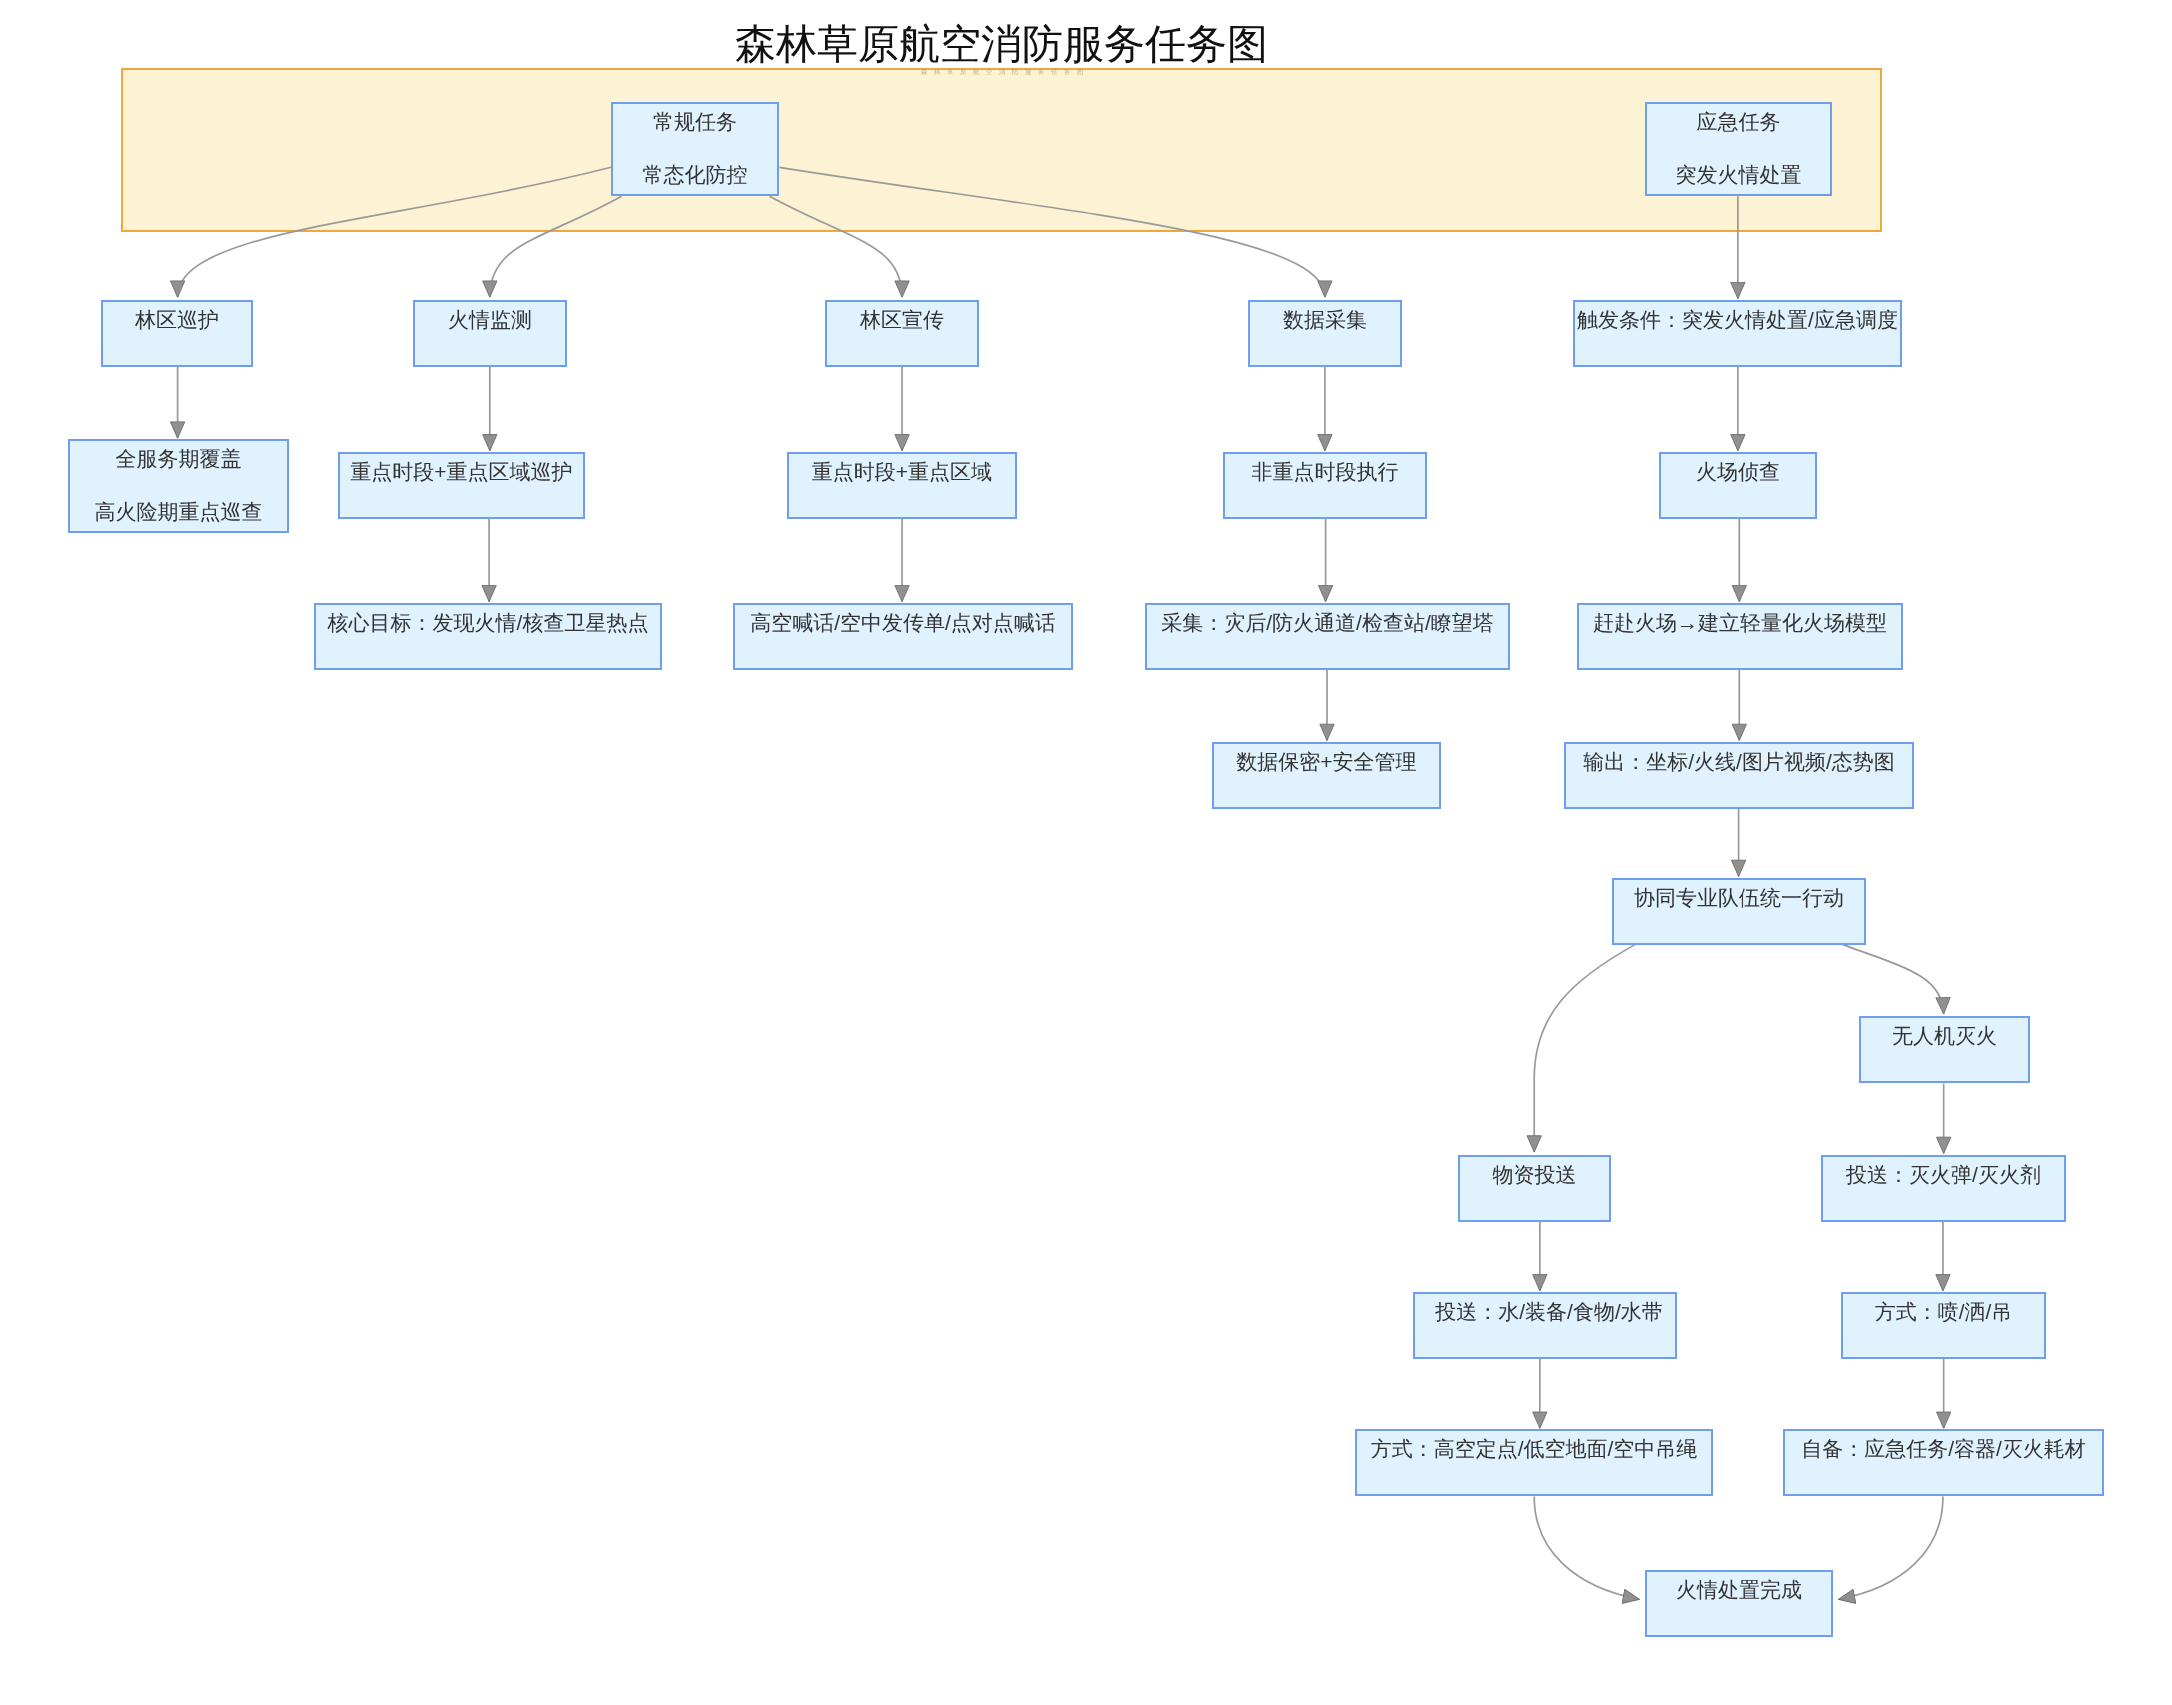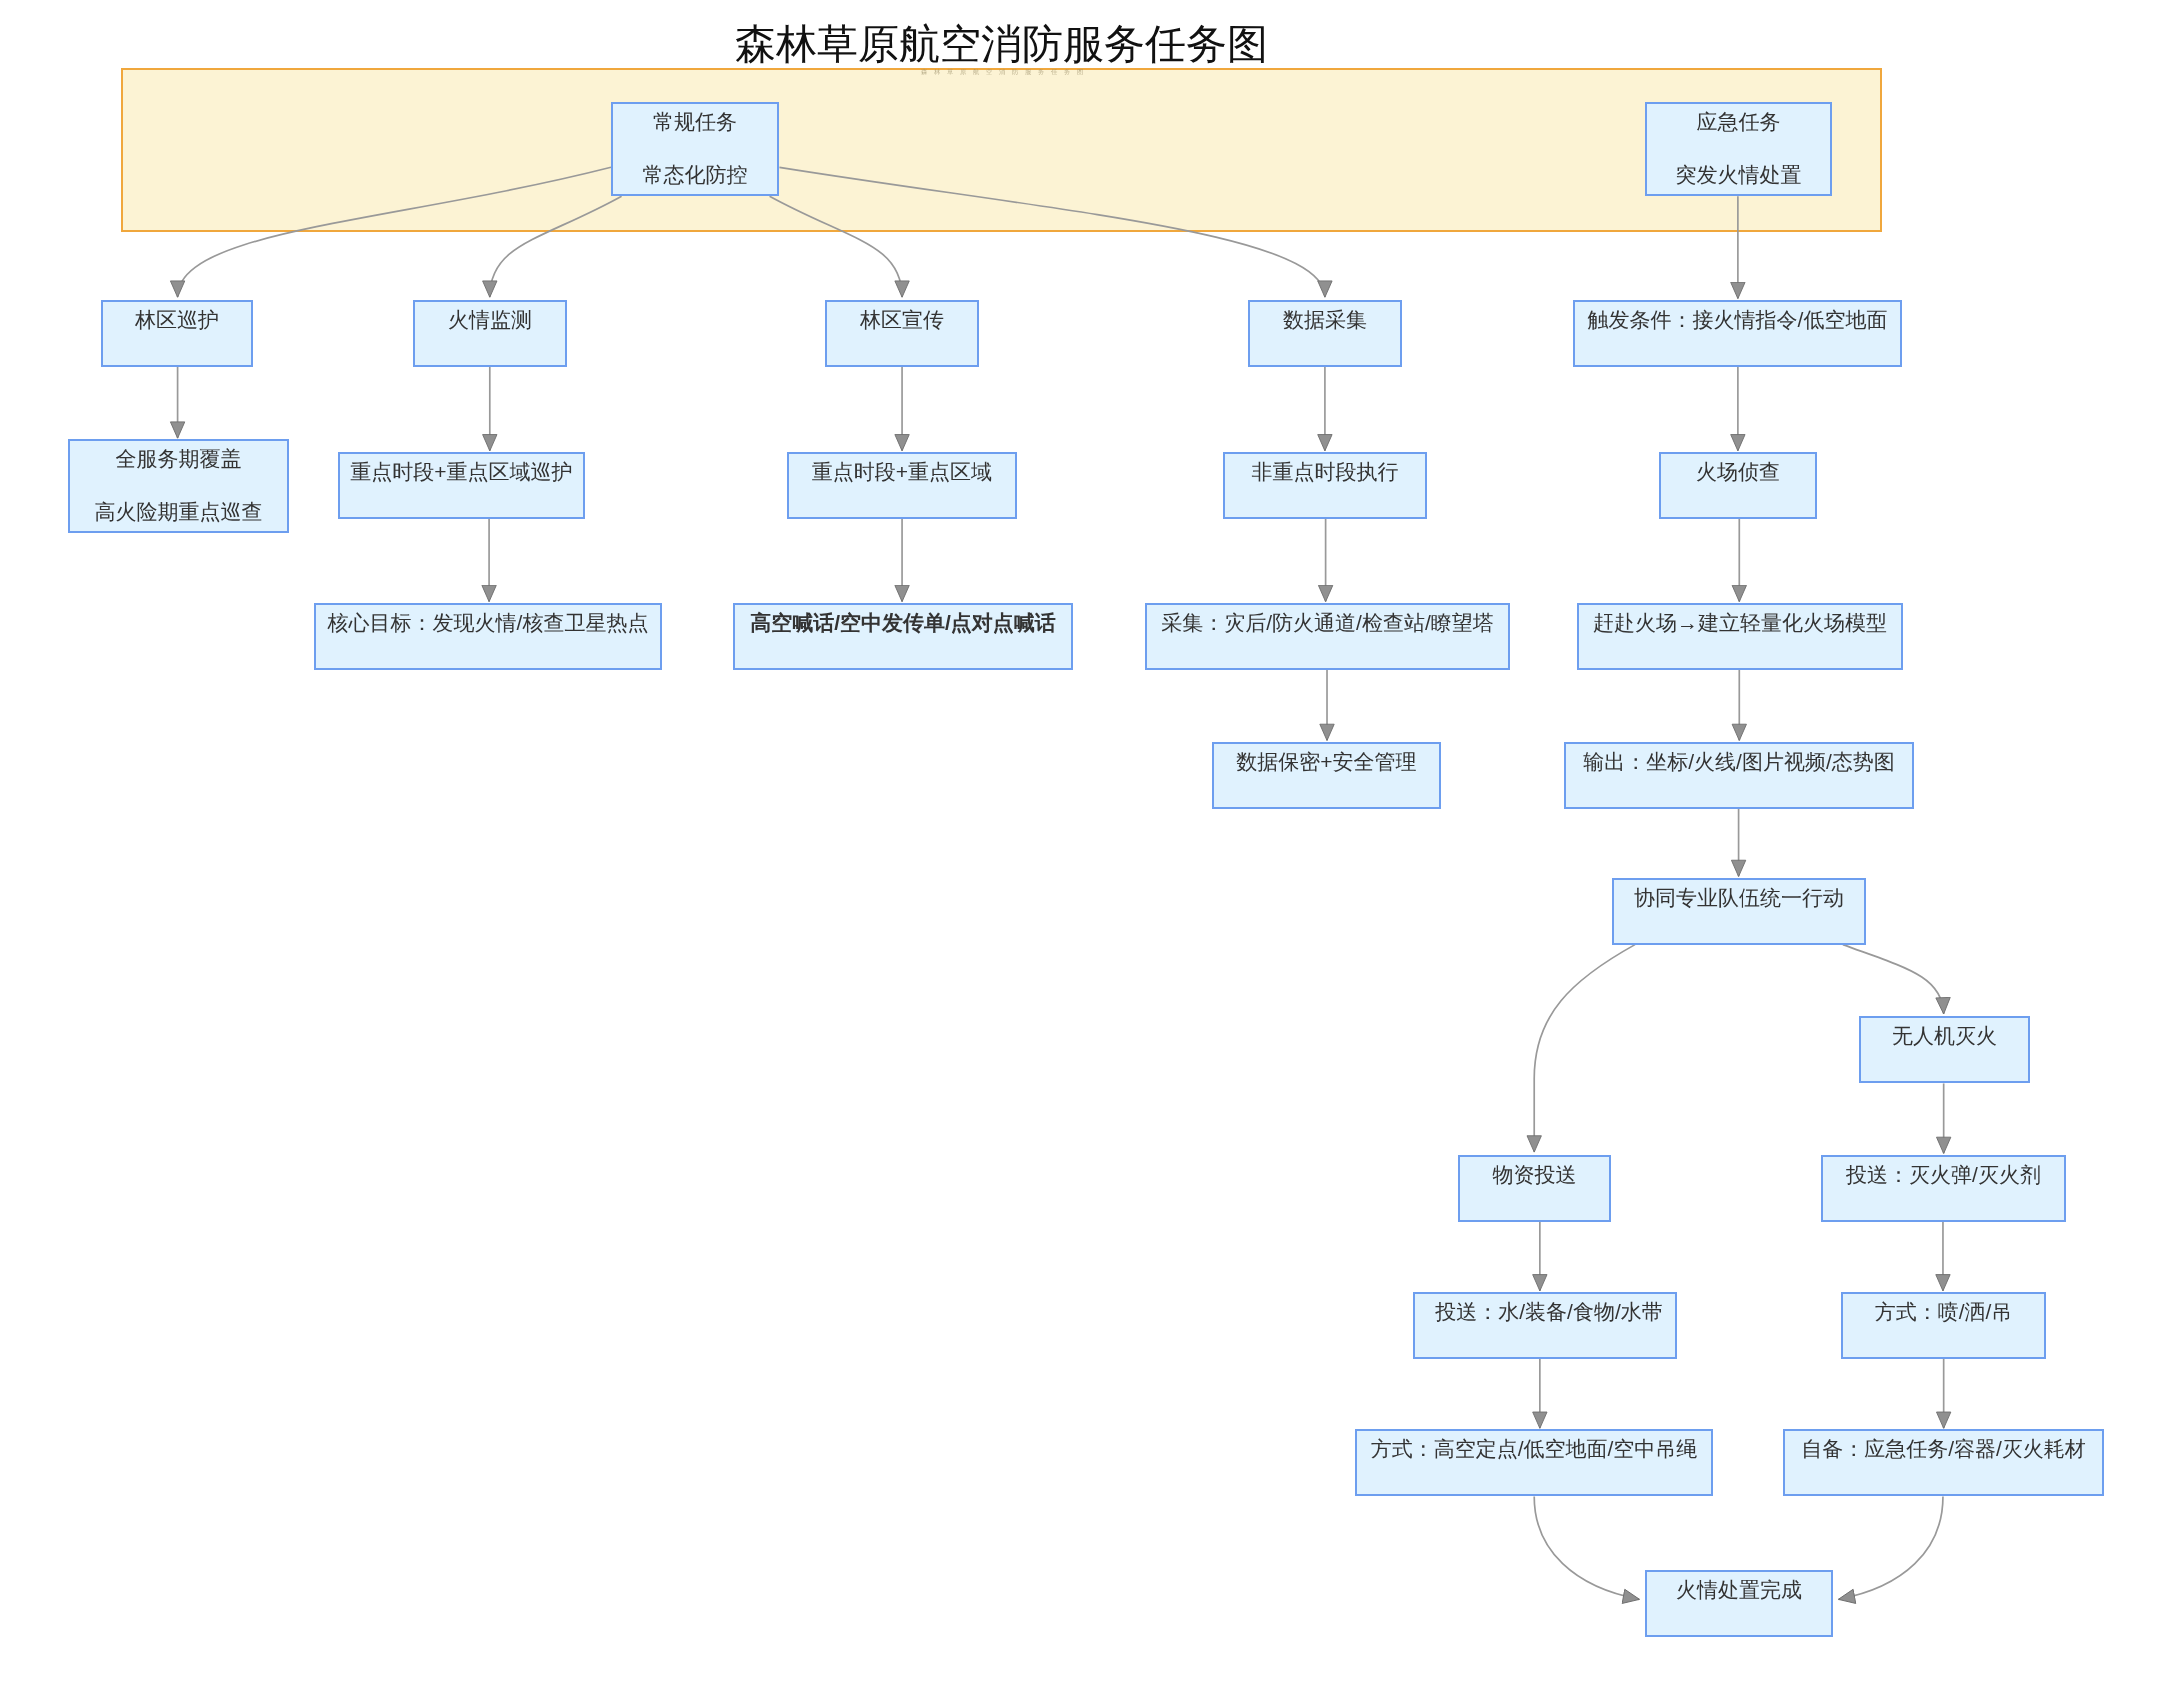--- a/index.html
+++ b/index.html
@@ -89,42 +89,42 @@
       <div class="node" style="left: 413px; top: 300px; width: 154px; height: 67px;">
         <span>火情监测</span>
       </div>
       <div class="node" style="left: 825px; top: 300px; width: 154px; height: 67px;">
         <span>林区宣传</span>
       </div>
       <div class="node" style="left: 1248px; top: 300px; width: 154px; height: 67px;">
         <span>数据采集</span>
       </div>
       <div class="node" style="left: 1573px; top: 300px; width: 329px; height: 67px;">
-        <span>触发条件：接火情指令/低空地面</span>
+        <span>触发条件：突发火情处置/应急调度</span>
       </div>
       <div class="node" style="left: 68px; top: 439px; width: 221px; height: 94px;">
         <span>全服务期覆盖</span>
         <span>高火险期重点巡查</span>
       </div>
       <div class="node" style="left: 338px; top: 452px; width: 247px; height: 67px;">
         <span>重点时段+重点区域巡护</span>
       </div>
       <div class="node" style="left: 787px; top: 452px; width: 230px; height: 67px;">
         <span>重点时段+重点区域</span>
       </div>
       <div class="node" style="left: 1223px; top: 452px; width: 204px; height: 67px;">
         <span>非重点时段执行</span>
       </div>
       <div class="node" style="left: 1659px; top: 452px; width: 158px; height: 67px;">
         <span>火场侦查</span>
       </div>
       <div class="node" style="left: 314px; top: 603px; width: 348px; height: 67px;">
         <span>核心目标：发现火情/核查卫星热点</span>
       </div>
-      <div class="node" style="left: 733px; top: 603px; width: 340px; height: 67px; font-weight: bold;">
+      <div class="node" style="left: 733px; top: 603px; width: 340px; height: 67px;">
         <span>高空喊话/空中发传单/点对点喊话</span>
       </div>
       <div class="node" style="left: 1145px; top: 603px; width: 365px; height: 67px;">
         <span>采集：灾后/防火通道/检查站/瞭望塔</span>
       </div>
       <div class="node" style="left: 1577px; top: 603px; width: 326px; height: 67px;">
         <span>赶赴火场→建立轻量化火场模型</span>
       </div>
       <div class="node" style="left: 1212px; top: 742px; width: 229px; height: 67px;">
         <span>数据保密+安全管理</span>

